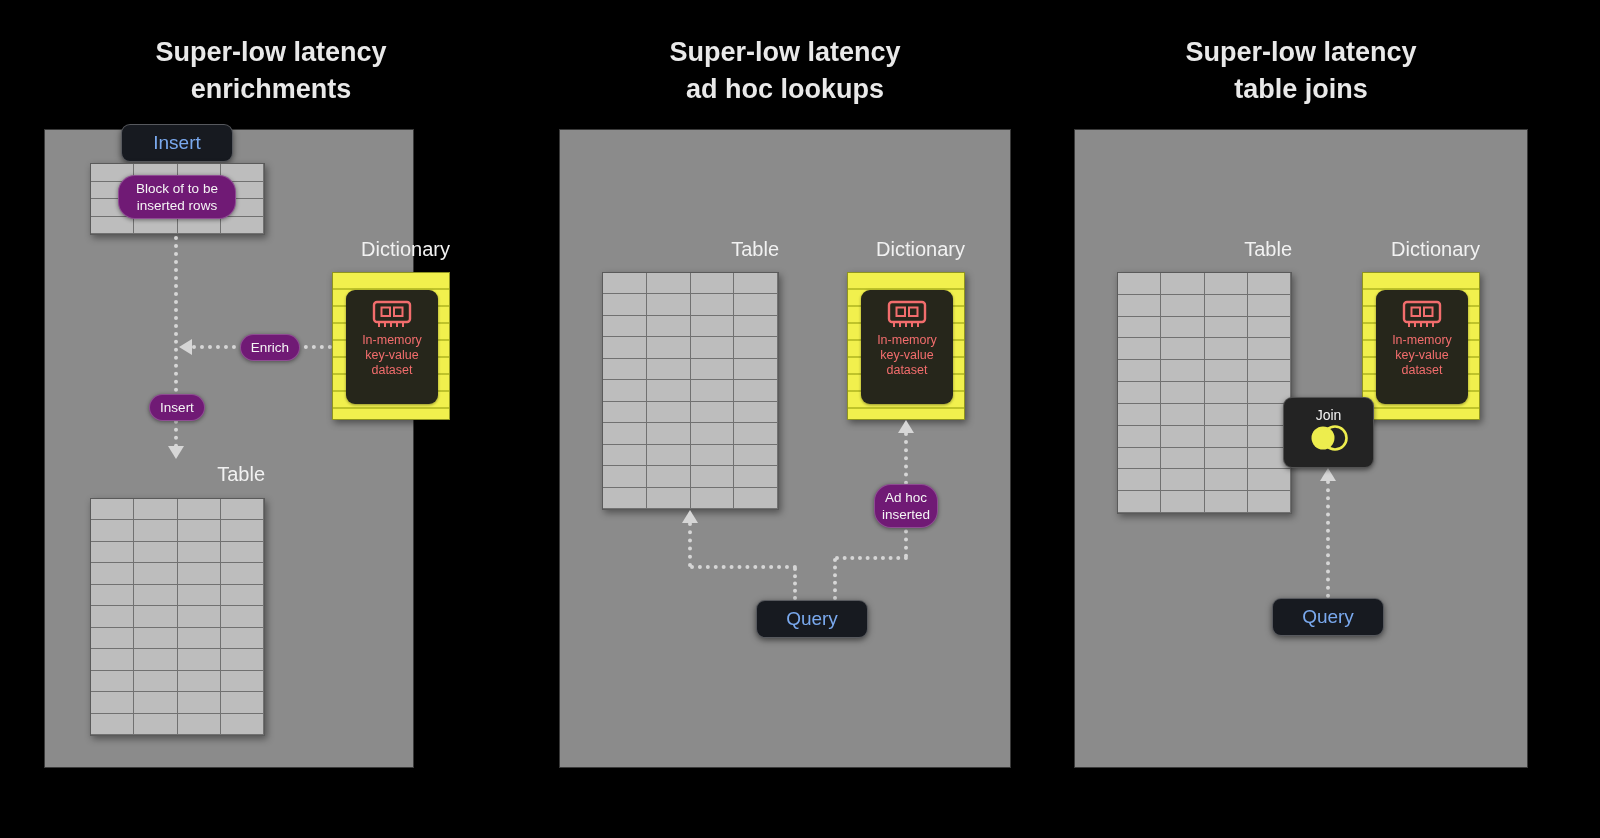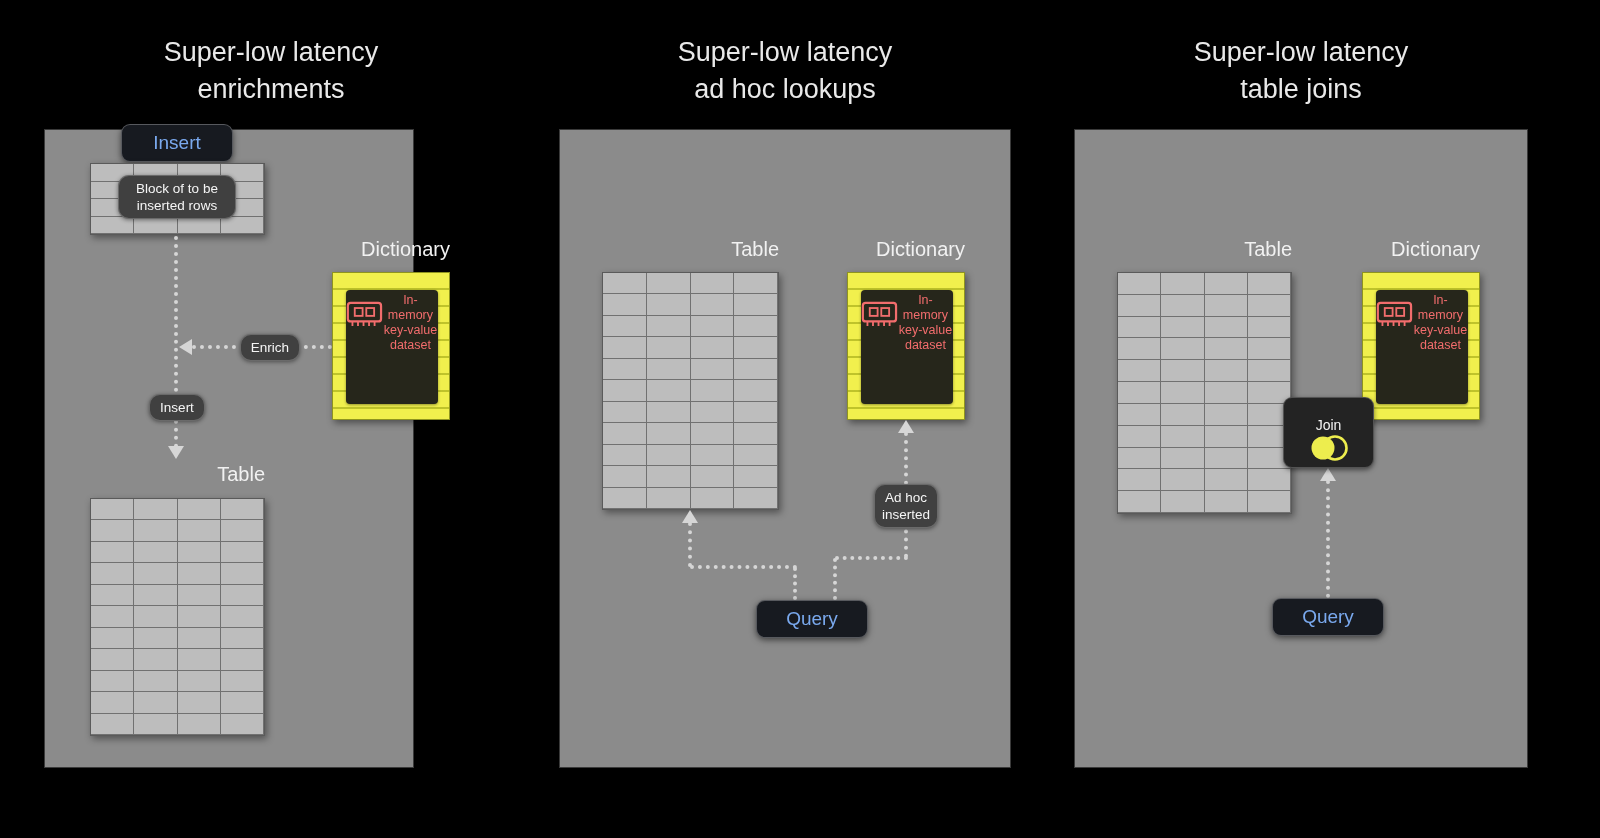--- a/index.html
+++ b/index.html
@@ -1,74 +1,74 @@
 <!DOCTYPE html>
 <html><head>
 <meta charset="utf-8">
 <style>
   * { margin:0; padding:0; box-sizing:border-box; }
   html,body { background:#000; }
   body { font-family:"Liberation Sans", sans-serif; }
   #canvas { position:relative; width:1600px; height:838px; background:#000; overflow:hidden; }
 
   .title { position:absolute; top:34px; text-align:center; color:#e9e9e9;
-           font-size:27px; line-height:37px; white-space:pre-line; font-weight:400; }
+           font-size:27px; line-height:37px; white-space:pre-line; font-weight:700; }
   .panel { position:absolute; top:130px; height:637px; background:#8b8b8b;
            box-shadow:0 0 0 1px #3a3a3a; }
 
   .preline { white-space:pre-line; }
 
   
   .grid { position:absolute; display:grid; background:#bdbdbd; border:1px solid #5a5a5a;
           box-shadow:2px 3px 7px rgba(0,0,0,0.40); }
   .grid > div { border-right:1px solid #717171; border-bottom:1px solid #717171; }
 
   
   .plabel { position:absolute; text-align:right; color:#f1f1f1; font-size:20px; }
 
   
   .btn { position:absolute; background:#171a20; border:1px solid rgba(255,255,255,0.28);
          border-radius:9px; color:#7aa9ee; font-size:19px; display:flex;
          align-items:center; justify-content:center;
          box-shadow:0 2px 6px rgba(0,0,0,0.55); }
 
   
-  .badge { position:absolute; background:#404040; border:1px solid rgba(255,255,255,0.22);
-           border-radius:11px; color:#f5f5f5; font-size:13.5px; line-height:17px;
+  .badge { position:absolute; background:#701a75; border:1px solid rgba(255,255,255,0.22);
+           border-radius:17px; color:#f5f5f5; font-size:13.5px; line-height:17px;
            text-align:center; display:flex; align-items:center; justify-content:center;
            padding:4px 8px; z-index:5; box-shadow:0 1px 4px rgba(0,0,0,0.45); }
 
   
   .dict { position:absolute; width:118px; height:148px; background-color:#f1f04d;
           background-image:repeating-linear-gradient(to bottom,
             transparent 0, transparent 15px,
             rgba(130,140,0,0.45) 15px, rgba(130,140,0,0.45) 17px);
           border:1px solid #8f941f; box-shadow:2px 3px 7px rgba(0,0,0,0.45); }
   .dict-inner { position:absolute; left:13px; top:17px; width:92px; height:114px;
-                background:#26261b; border-radius:4px; display:flex; flex-direction:row;
-                box-shadow:0 1px 3px rgba(0,0,0,0.4); }
+                background:#26261b; border-radius:9px; display:flex; flex-direction:column;
+                align-items:center; box-shadow:0 1px 3px rgba(0,0,0,0.4); }
   .dict-inner svg { margin-top:9px; }
   .dict-text { color:#f26d6d; font-size:12.5px; line-height:15px; text-align:center;
                white-space:pre-line; margin-top:3px; }
 
   
   .vline { position:absolute; width:0; border-left:4px dotted #d6d6d6; }
   .hline { position:absolute; height:0; border-top:4px dotted #d6d6d6; }
   .arrow-up   { position:absolute; width:0; height:0; border-left:8px solid transparent;
                 border-right:8px solid transparent; border-bottom:13px solid #d6d6d6; }
   .arrow-down { position:absolute; width:0; height:0; border-left:8px solid transparent;
                 border-right:8px solid transparent; border-top:13px solid #d6d6d6; }
   .arrow-left { position:absolute; width:0; height:0; border-top:8px solid transparent;
                 border-bottom:8px solid transparent; border-right:13px solid #d6d6d6; }
 
   
   .join-box { position:absolute; background:#232323; border:1px solid rgba(255,255,255,0.22);
               border-radius:9px; display:flex; flex-direction:column; align-items:center;
               z-index:5; box-shadow:0 2px 5px rgba(0,0,0,0.5); }
-  .join-box .jlabel { color:#f5f5f5; font-size:14px; margin-top:19px; }
+  .join-box .jlabel { color:#f5f5f5; font-size:14px; margin-top:9px; }
 </style>
 </head>
 <body>
 
 <div id="canvas">
 
   <div class="title preline" style="left:45px; width:452px;">Super-low latency
 enrichments</div>
   <div class="title preline" style="left:560px; width:450px;">Super-low latency
 ad hoc lookups</div>

